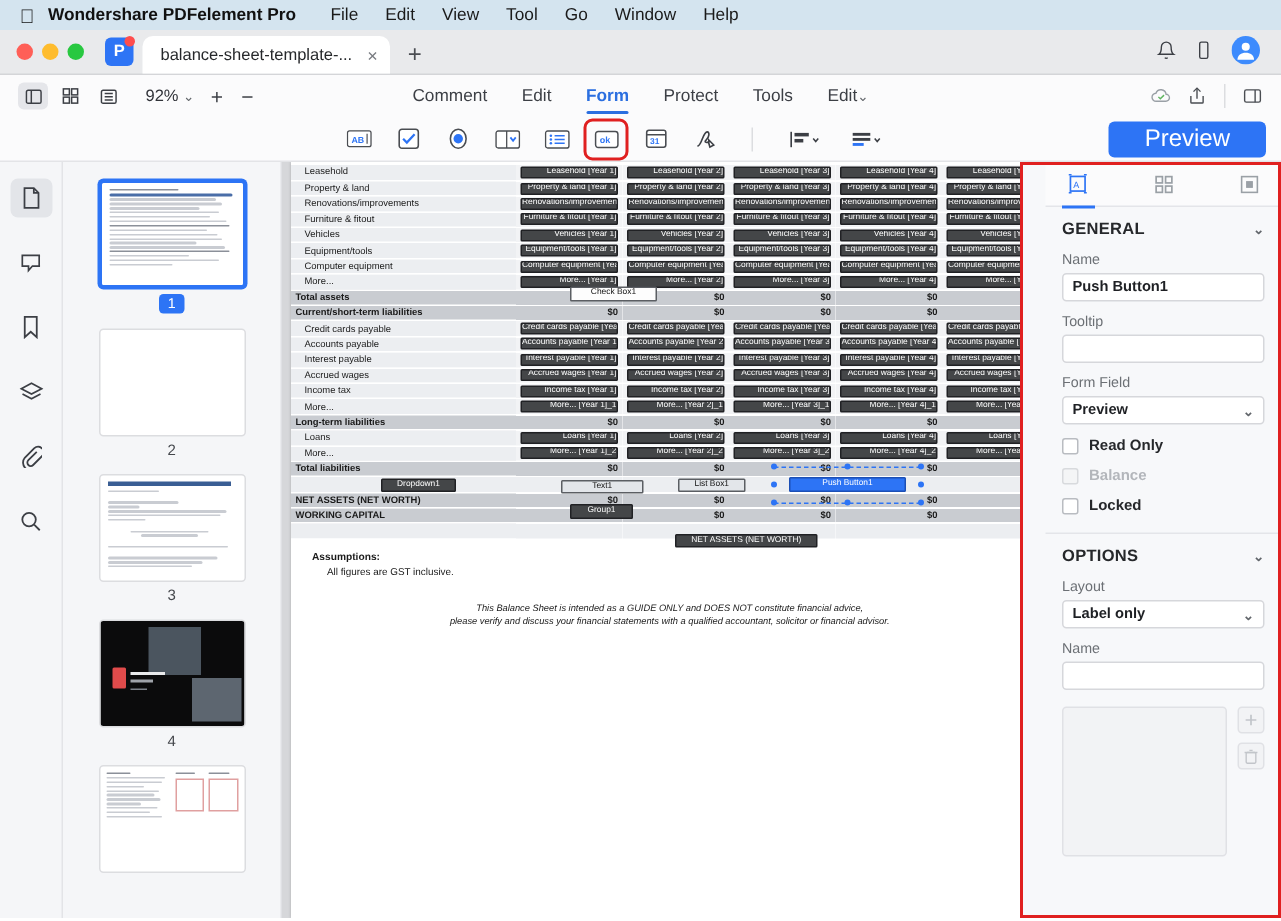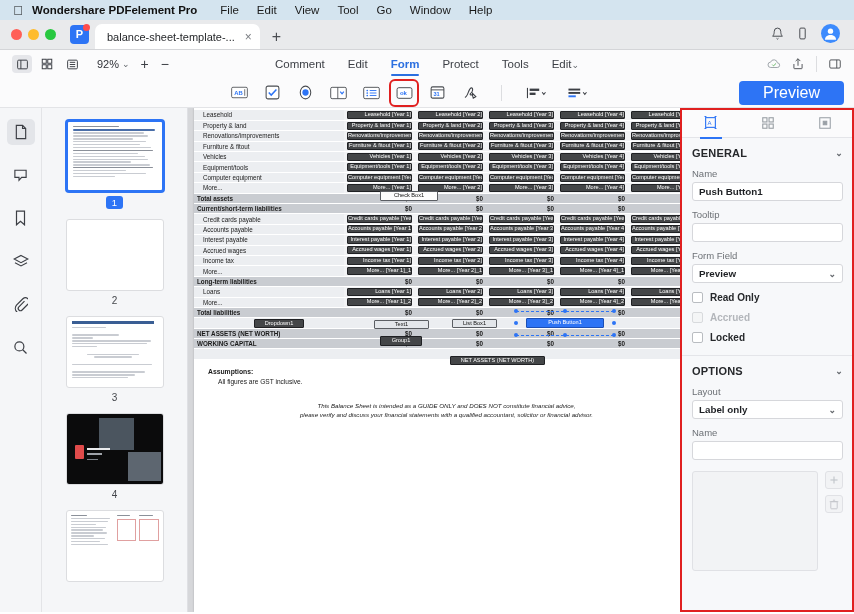--- a/index.html
+++ b/index.html
@@ -140,21 +140,21 @@
 
   .assume{ margin:8px 0 0 14px;}
   .assume .h{ font-weight:bold; font-size:6.8px;}
   .assume .s{ margin-left:10px; margin-top:3px; font-size:6.6px;}
   .disc{ text-align:center; font-style:italic; font-size:6.2px; margin-top:16px; padding:0 22px; line-height:1.55;}
 
   
   .props{
     width:174px; background:#f7f8fa; border-left:1px solid #dfe0e4;
     outline:2px solid #e02020; outline-offset:-2px;
-    display:flex; flex-direction:column; font-size:10.5px; color:#2b2d31;
+    display:flex; flex-direction:column; font-size:10.5px; color:#2b2d31;padding-left:16px;
   }
   .ptabs{ height:30px; display:flex; align-items:center; justify-content:center; gap:37px; border-bottom:1px solid #e4e5e9; background:#fbfbfc;}
   .ptab{ width:20px;height:20px;display:flex;align-items:center;justify-content:center;position:relative;}
   .ptab.on:after{ content:"";position:absolute;left:-1px;right:-1px;bottom:-6px;height:2px;background:#2d74f5;}
   .psec{ border-bottom:1px solid #e4e5e9; padding:9px 11px 12px 11px;}
   .psec-hd{ display:flex;align-items:center;justify-content:space-between;font-size:11px;font-weight:bold;color:#26282b;margin-bottom:9px;letter-spacing:.2px;}
   .flabel{ font-size:9.5px;color:#6c7075;margin-bottom:3px;}
   .finput{
     width:100%; height:19px; background:#fff; border:1px solid #d6d7db; border-radius:3px;
     font-size:9.8px; padding:0 6px; color:#1e2024; font-family:inherit; display:flex; align-items:center;
@@ -958,21 +958,21 @@
         <span>Preview</span>
         <span class="chev">⌄</span>
       </div>
 
       <div class="chkrow">
         <span class="chkbox"></span>
         <span class="chklabel">Read Only</span>
       </div>
       <div class="chkrow">
         <span class="chkbox dim"></span>
-        <span class="chklabel dim">Accrued</span>
+        <span class="chklabel dim">Balance</span>
       </div>
       <div class="chkrow">
         <span class="chkbox"></span>
         <span class="chklabel">Locked</span>
       </div>
     </div>
 
     <div class="psec" style="border-bottom:none;">
       <div class="psec-hd">
         <span>OPTIONS</span>

